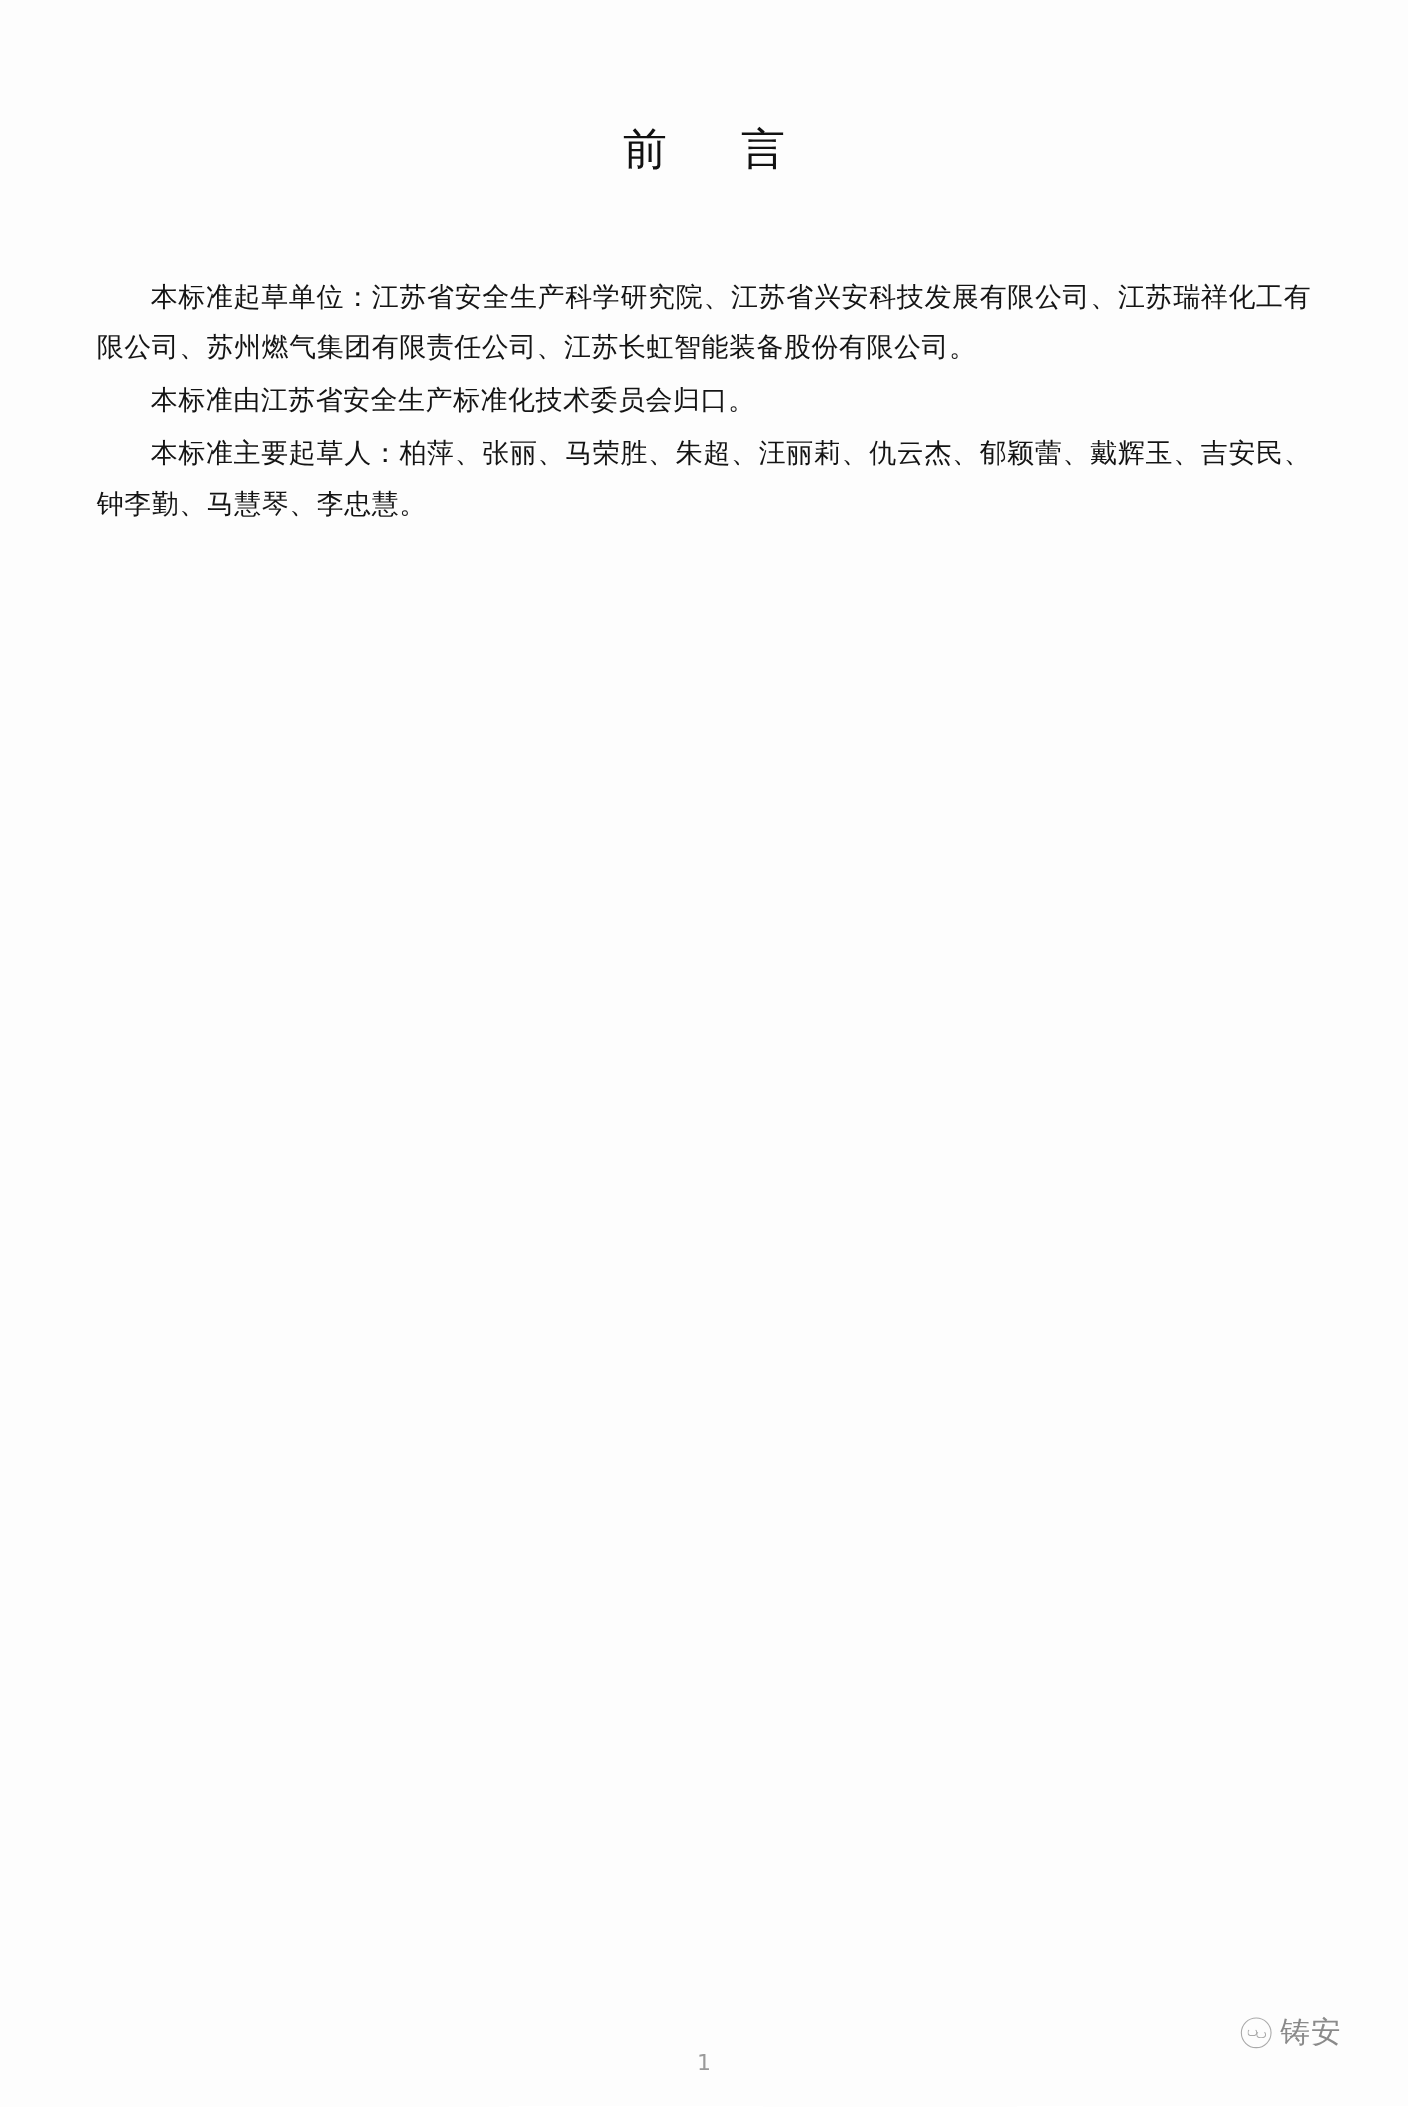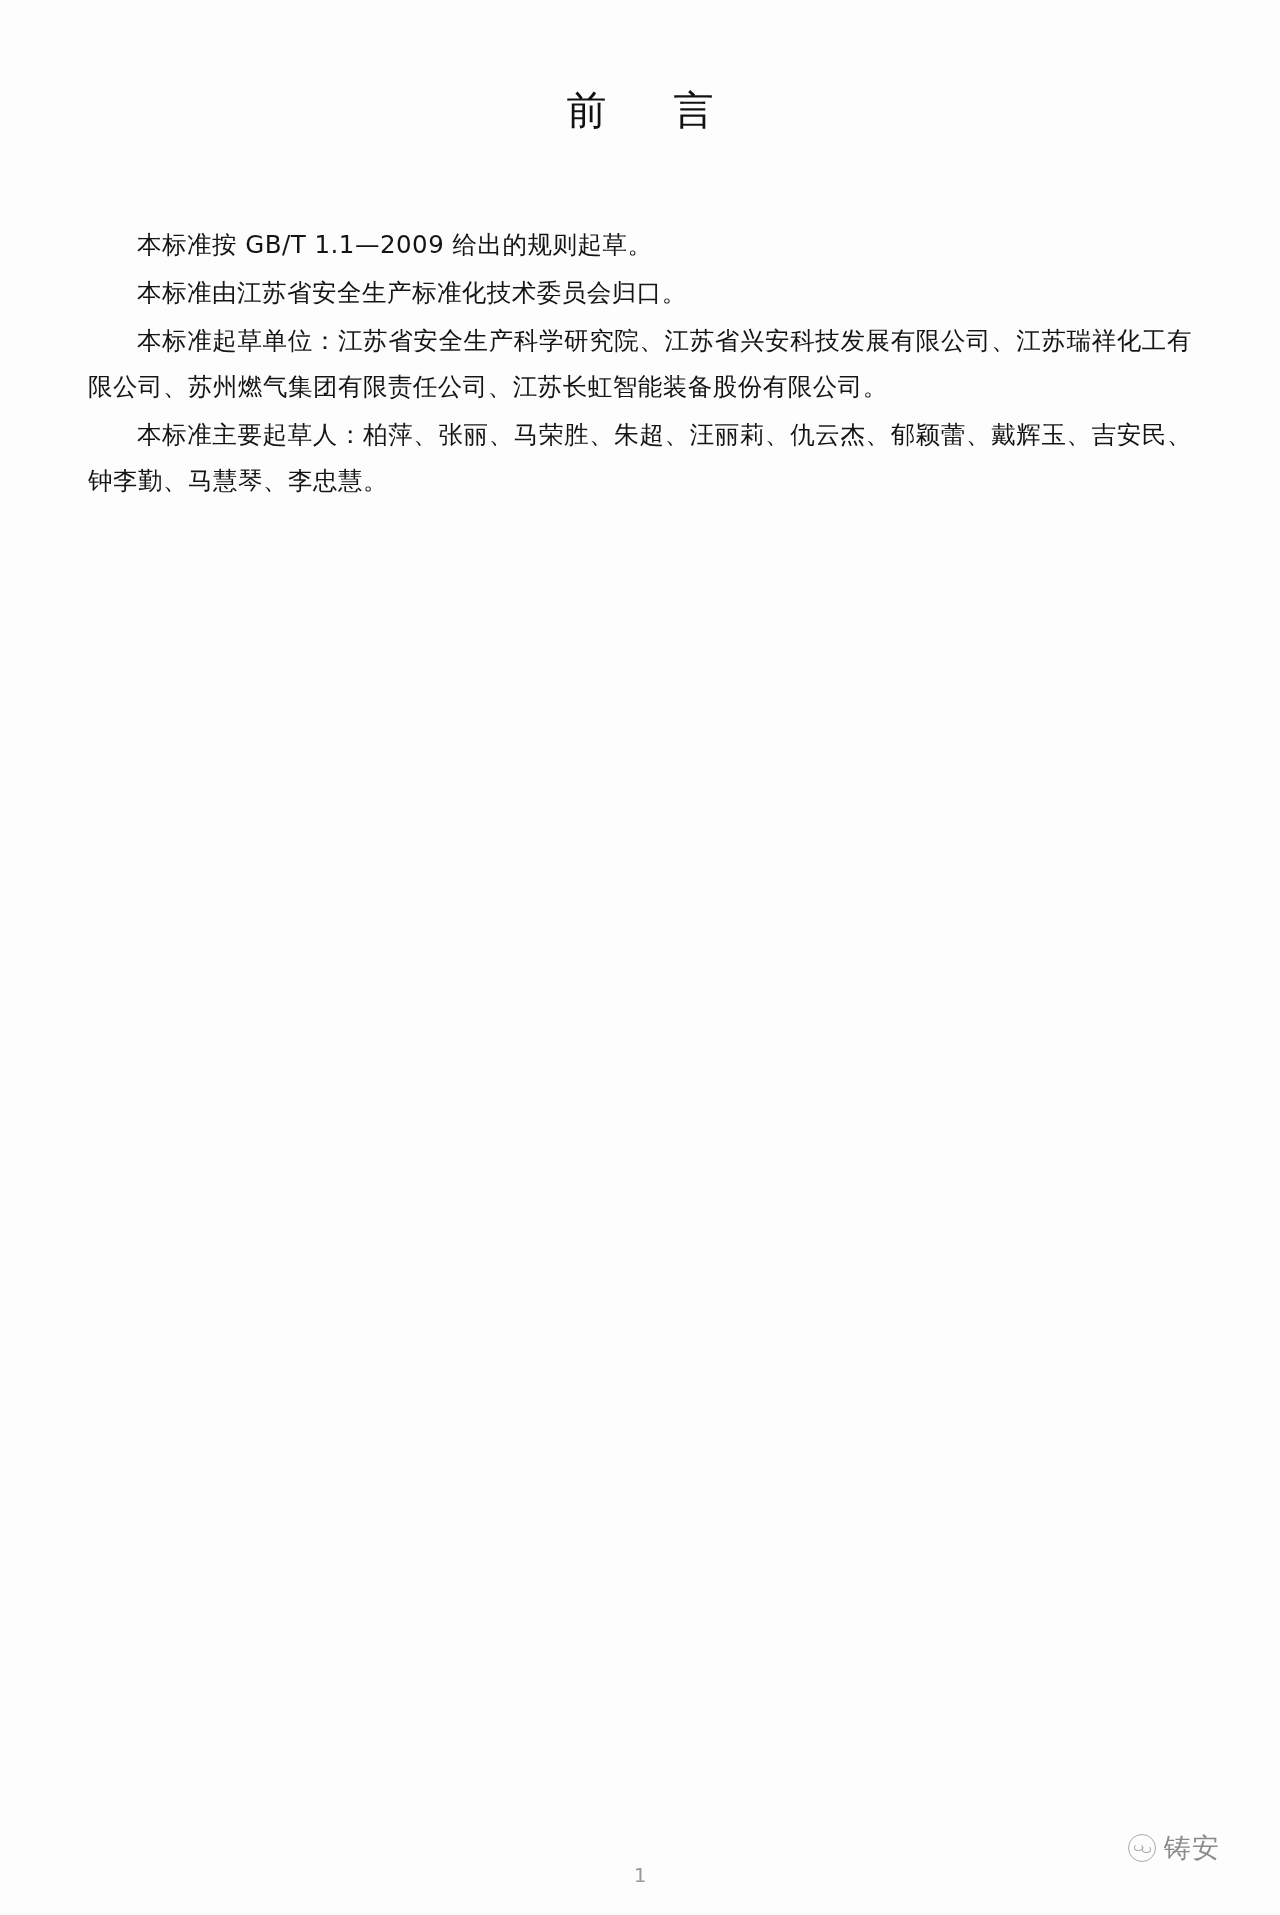--- a/index.html
+++ b/index.html
@@ -23,21 +23,21 @@
     background: #fdfdfd;
   }
   .page-inner {
     position: absolute;
     left: 88px;
     top: 0;
     width: 1104px;
     height: 1915px;
   }
   .doc-title {
-    margin-top: 83px;
+    margin-top: 108px;
     text-align: center;
     font-size: 40px;
     font-weight: 400;
     letter-spacing: 0.34em;
     text-indent: 0.34em;
     color: #111;
     font-family: "DejaVu Sans", "Liberation Sans", sans-serif;
   }
   .body-block {
     margin-top: 84px;
@@ -125,23 +125,22 @@
 </style>
 </head>
 <body>
 
 <div class="page">
   <div class="page-inner">
 
     <h1 class="doc-title">前　言</h1>
 
     <div class="body-block">
-      <p class="para indent">本标准按 GB/T 1.1—2009 给出的规则起草。</p>
+      <p class="para indent">本标准起草单位：江苏省安全生产科学研究院、江苏省兴安科技发展有限公司、江苏瑞祥化工有限公司、苏州燃气集团有限责任公司、江苏长虹智能装备股份有限公司。</p>
       <p class="para indent">本标准由江苏省安全生产标准化技术委员会归口。</p>
-      <p class="para indent">本标准起草单位：江苏省安全生产科学研究院、江苏省兴安科技发展有限公司、江苏瑞祥化工有限公司、苏州燃气集团有限责任公司、江苏长虹智能装备股份有限公司。</p>
       <p class="para indent">本标准主要起草人：柏萍、张丽、马荣胜、朱超、汪丽莉、仇云杰、郁颖蕾、戴辉玉、吉安民、钟李勤、马慧琴、李忠慧。</p>
     </div>
 
   </div>
 
   <div class="stamp">
     <div class="stamp-mark">
       <span class="stamp-logo"></span>
       <span class="stamp-text">铸安</span>
     </div>

